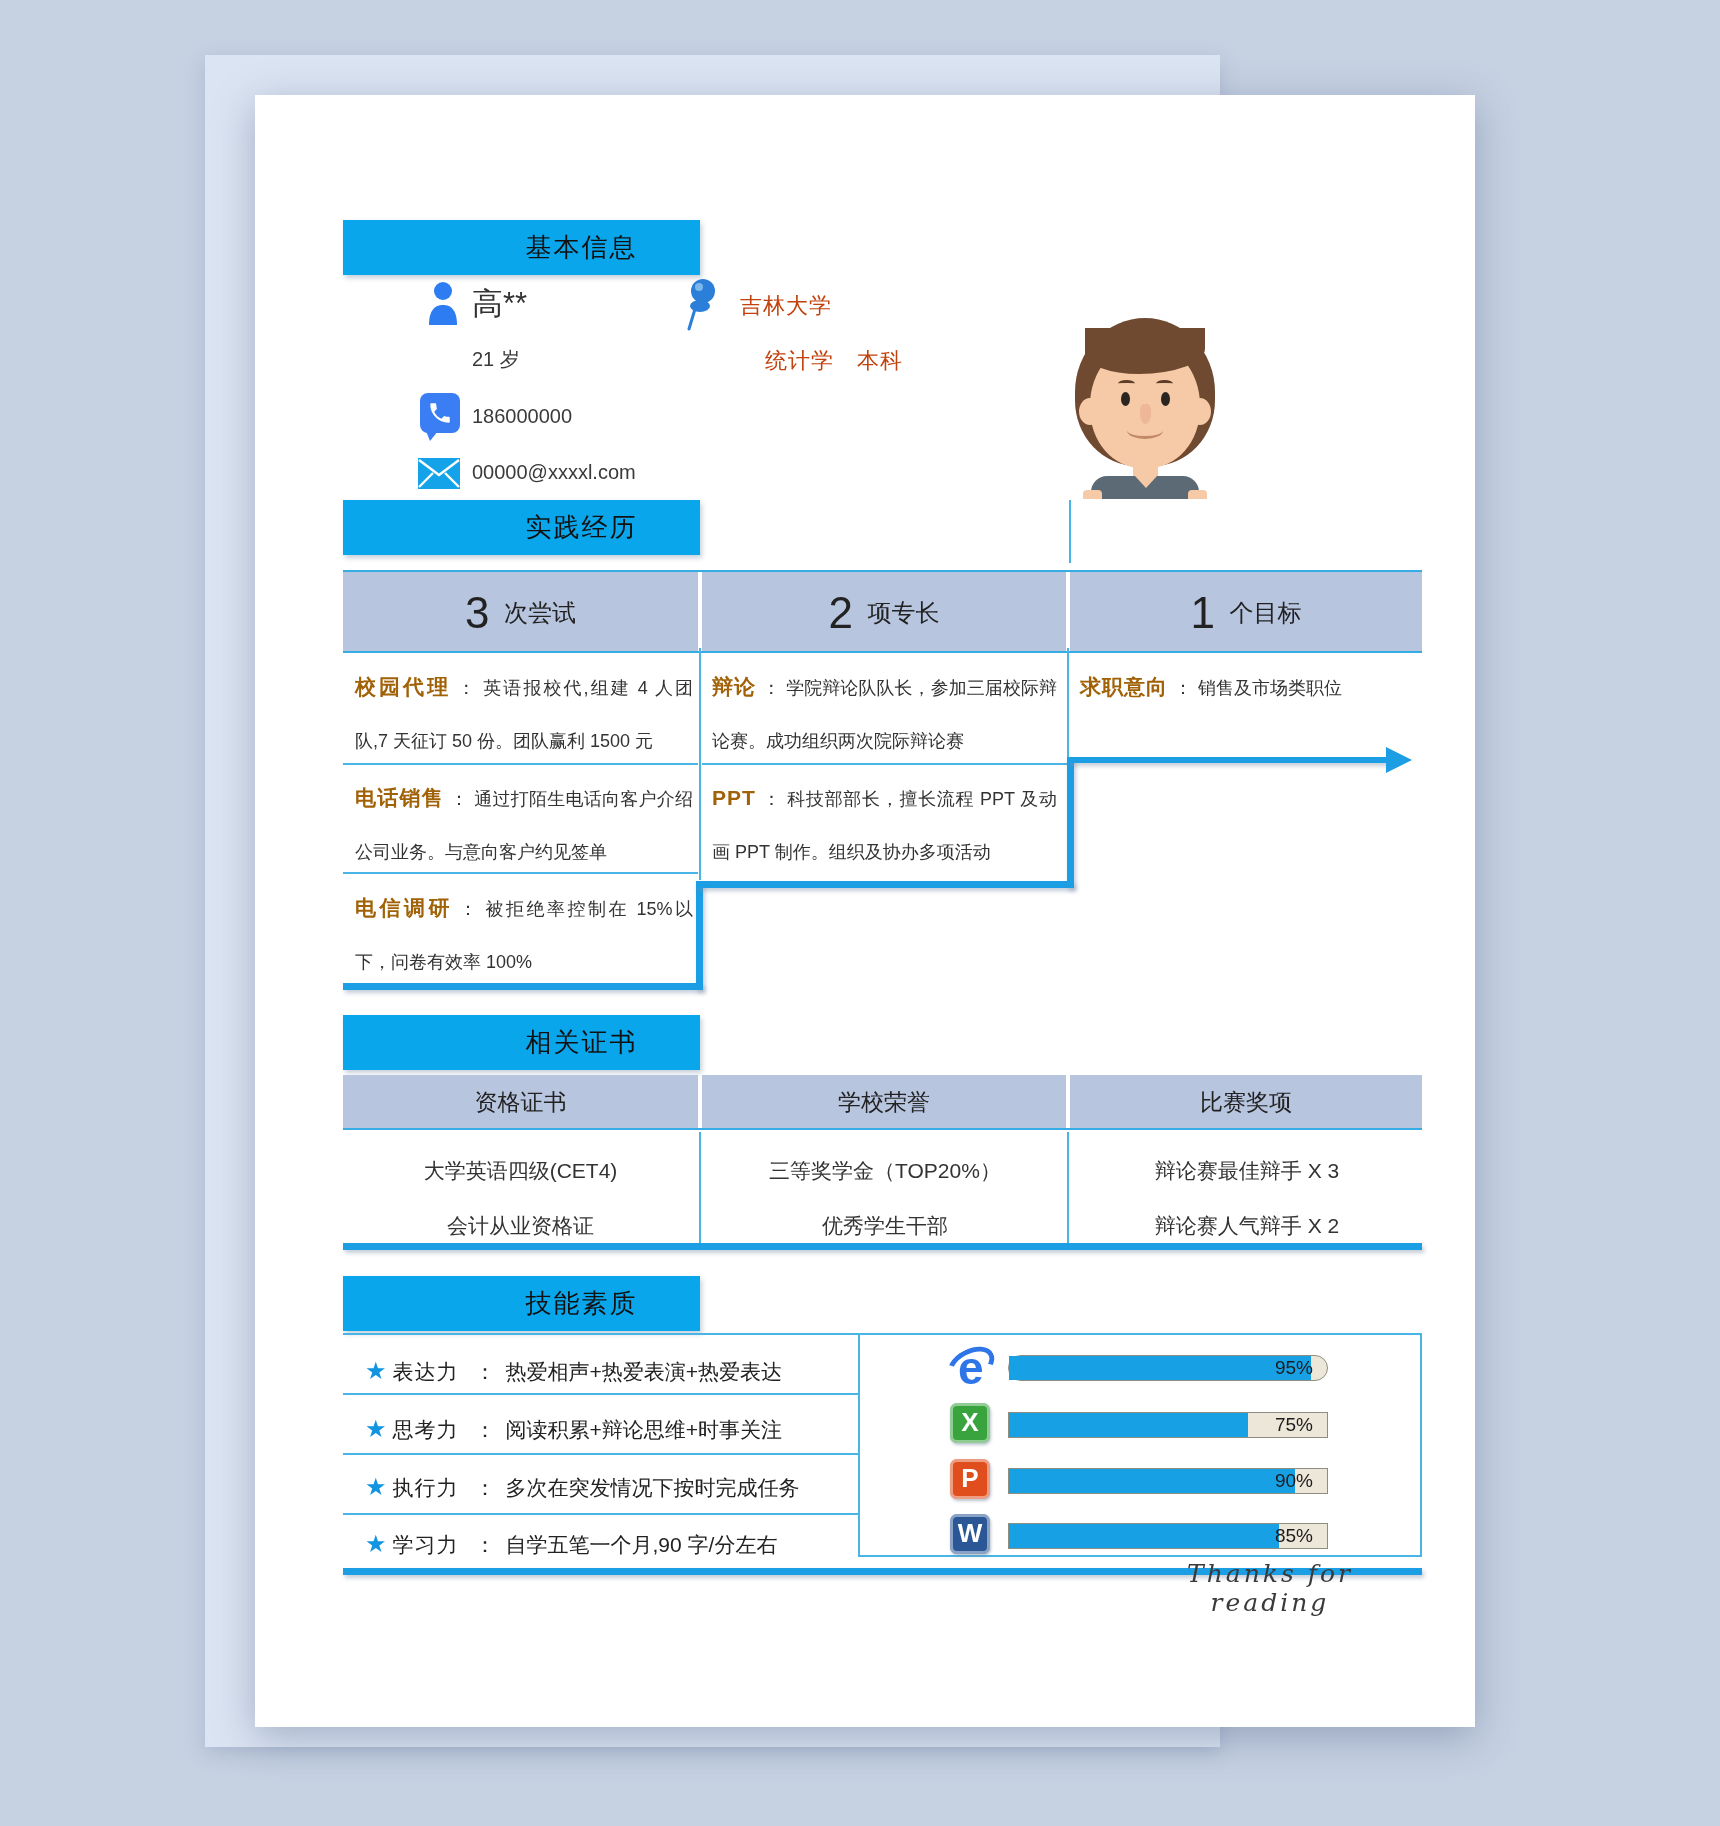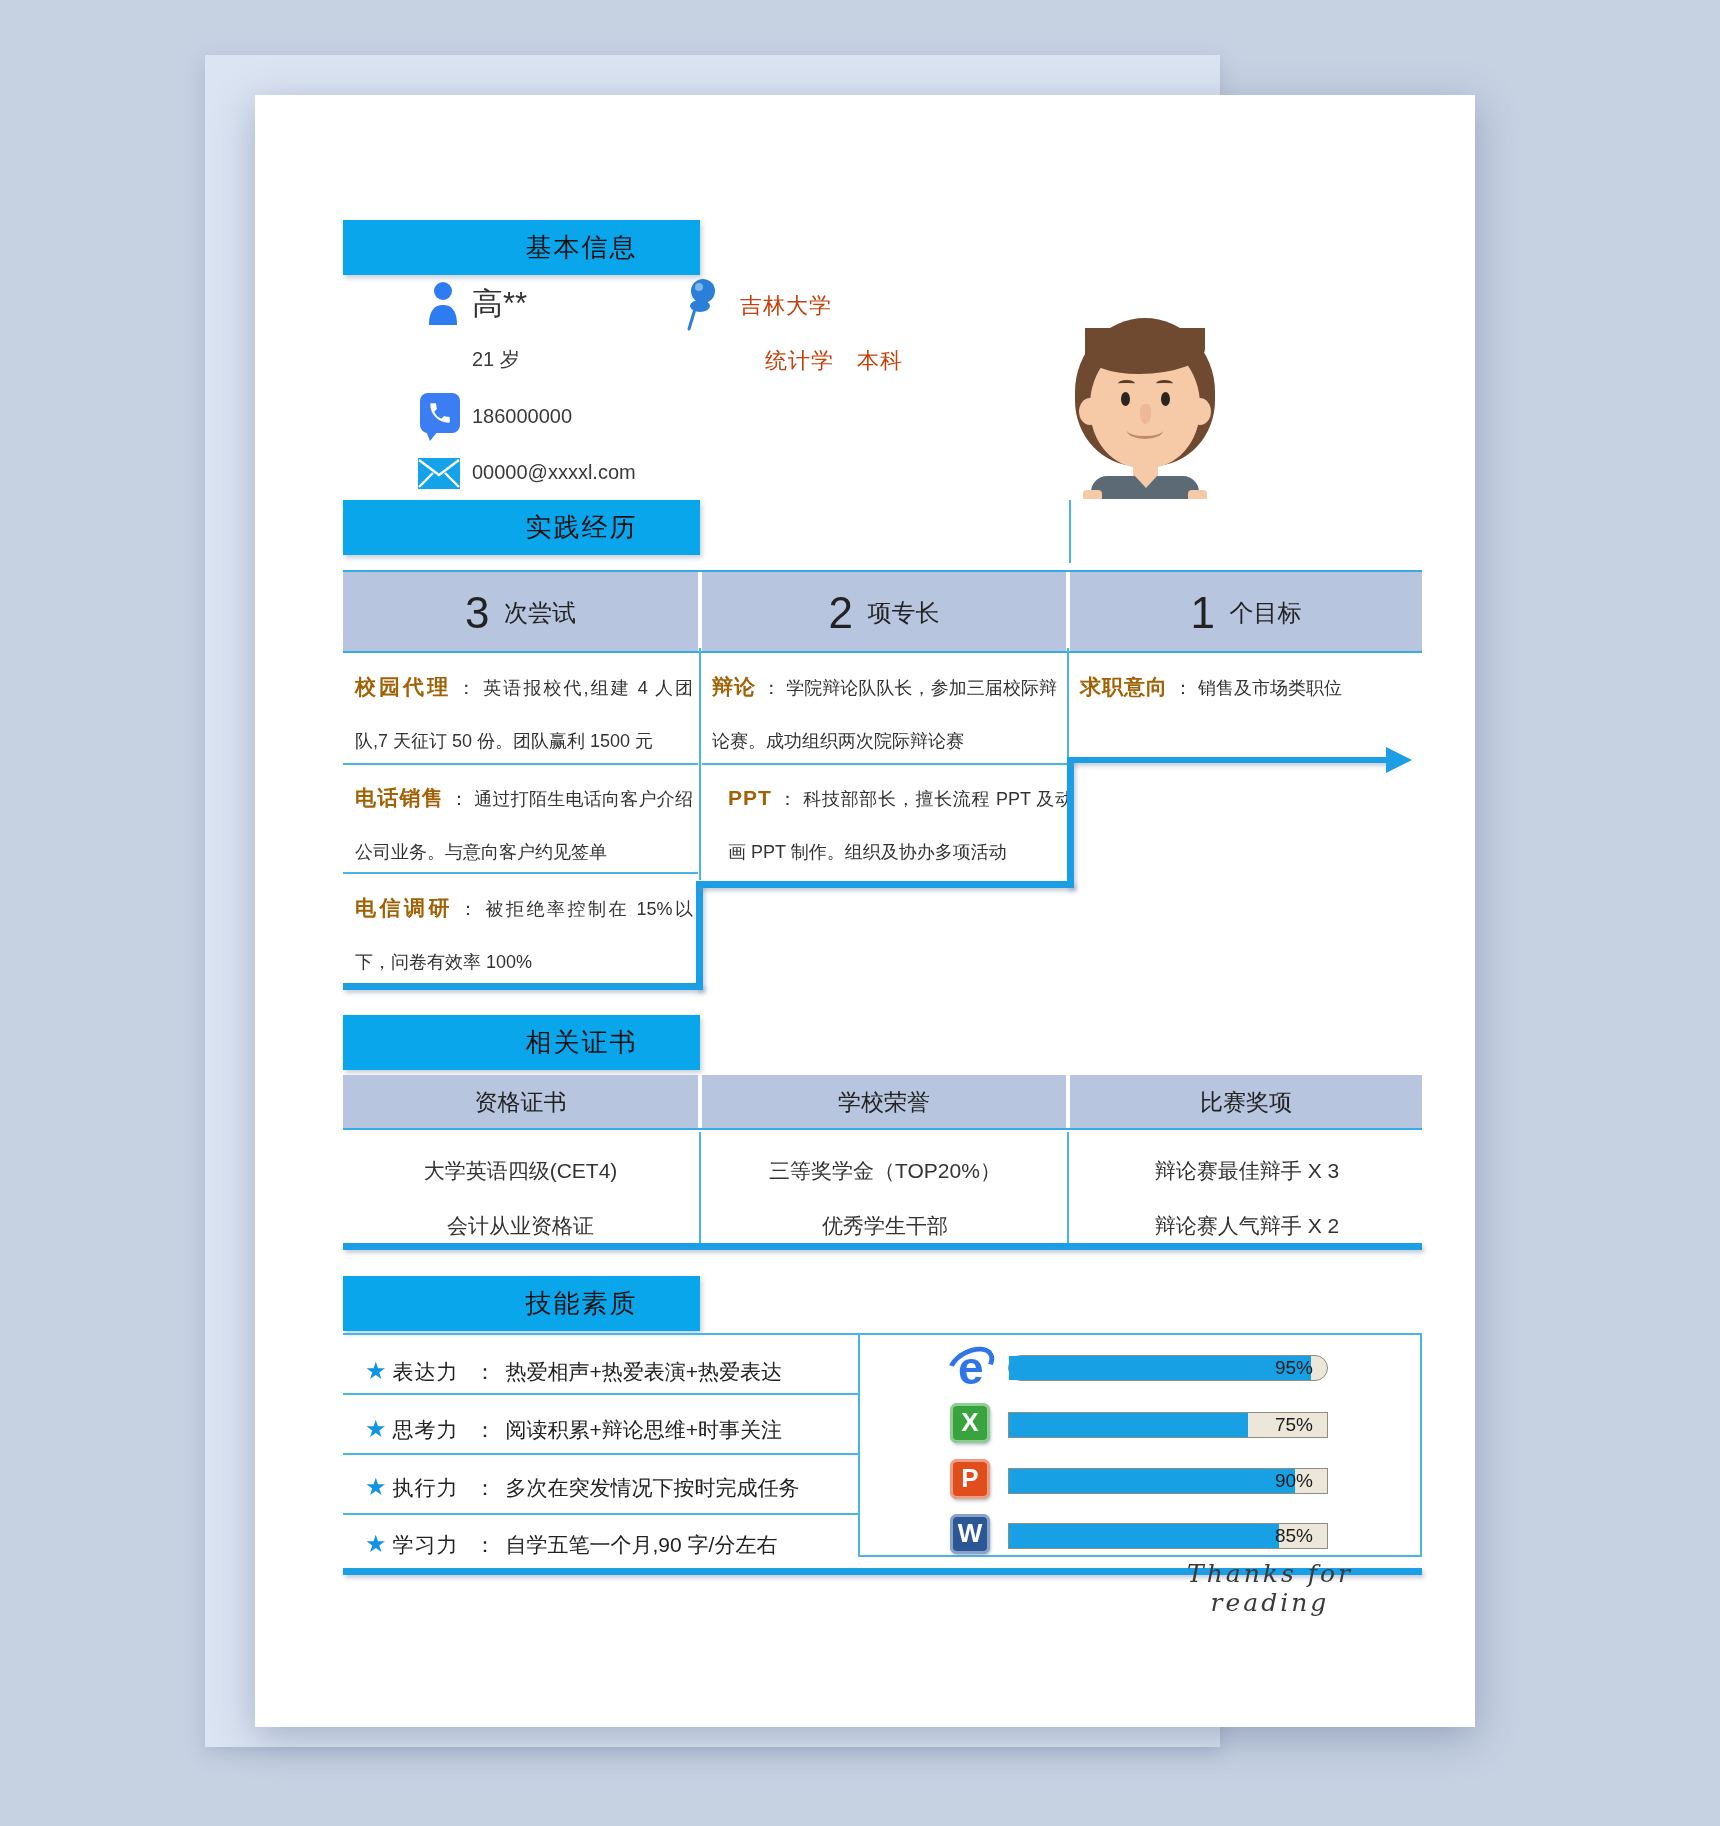--- a/index.html
+++ b/index.html
@@ -202,21 +202,21 @@
   </div>
   <div class="thin-h" style="left:88px; top:777px; width:355px;"></div>
   <div class="exp-cell" style="left:100px; top:786px; width:338px;">
     <b>电信调研</b><span class="colon">：</span><span>被拒绝率控制在 15%以下，问卷有效率 100%</span>
   </div>
 
   <div class="exp-cell" style="left:457px; top:565px; width:345px;">
     <b>辩论</b><span class="colon">：</span><span>学院辩论队队长，参加三届校际辩论赛。成功组织两次院际辩论赛</span>
   </div>
   <div class="thin-h" style="left:447px; top:668px; width:366px;"></div>
-  <div class="exp-cell" style="left:457px; top:676px; width:345px;margin-left:16px;">
+  <div class="exp-cell" style="left:457px; top:676px; width:345px;">
     <b>PPT</b><span class="colon">：</span><span>科技部部长，擅长流程 PPT 及动画 PPT 制作。组织及协办多项活动</span>
   </div>
 
   <div class="exp-cell" style="left:825px; top:565px; width:335px;">
     <b>求职意向</b><span class="colon">：</span><span>销售及市场类职位</span>
   </div>
 
   <div class="thin-v" style="left:444px; top:553px; height:232px;"></div>
   <div class="thin-v" style="left:812px; top:553px; height:112px;"></div>
 

